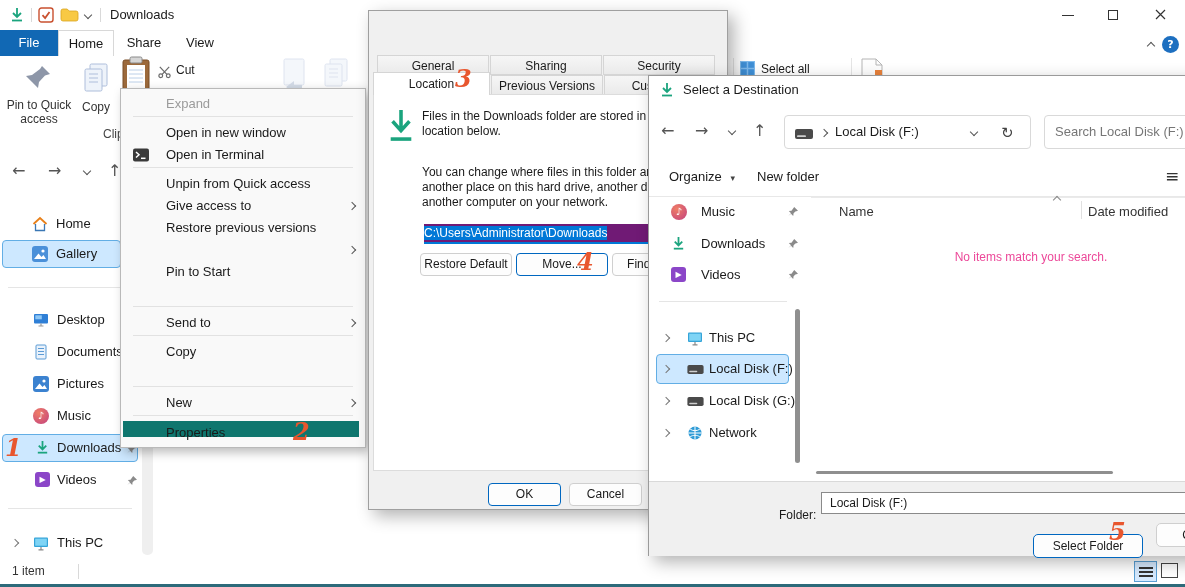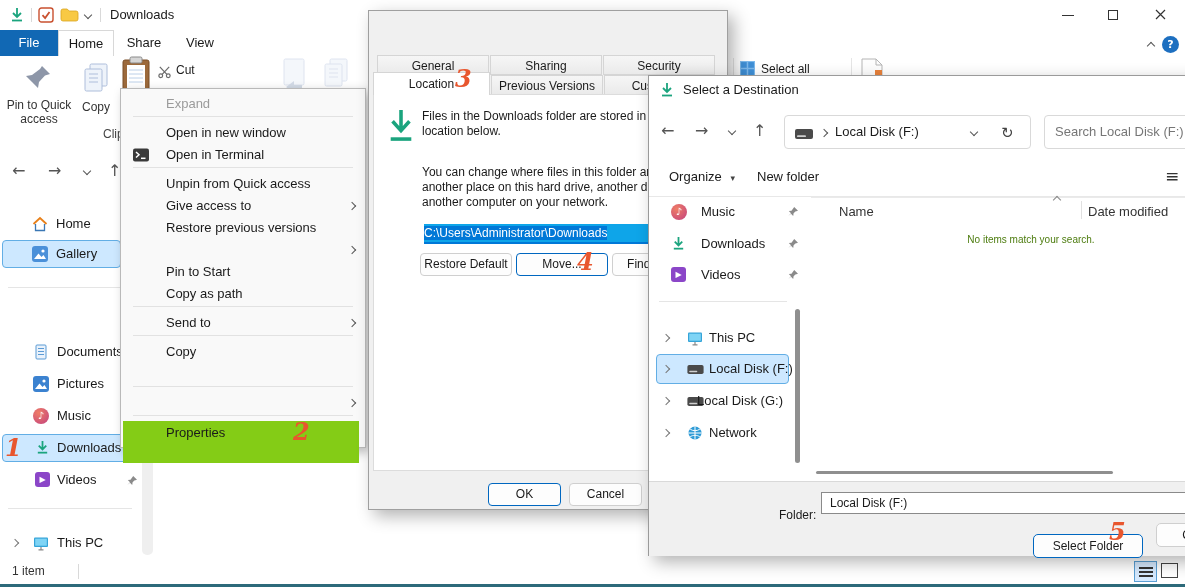--- a/index.html
+++ b/index.html
@@ -24,21 +24,21 @@
 .tab.sel{background:#fff;border:1px solid #d8d8d8;border-bottom:none}
 .tab.file{background:#1168b4;color:#fff}
 .biglabel{font-size:12px;text-align:center;line-height:14px;color:#333}
 
 .sbitem{position:absolute;height:28px;line-height:28px;font-size:13px}
 .sbsel{position:absolute;background:#cde8ff;border:1px solid #62aee5;border-radius:4px}
 
 #ctx{position:absolute;left:120px;top:88px;width:246px;height:360px;background:#f9f9f9;border:1px solid #b9b9b9;box-shadow:4px 4px 10px rgba(0,0,0,.28);z-index:10}
 .mi{position:absolute;left:2px;right:6px;height:22px;line-height:22px;padding-left:43px;font-size:13px;color:#1a1a1a}
 .mi.dis{color:#9b9b9b}
-.mi.hl{background:#84cc16;height:42px;line-height:24px}
+.mi.hl{background:#0f766e;height:16px;line-height:24px}
 .msep{position:absolute;left:12px;right:12px;height:1px;background:#e2e2e2}
 
 #props{position:absolute;left:368px;top:10px;width:360px;height:500px;background:#f0f0f0;border:1px solid #9f9f9f;box-shadow:6px 6px 16px rgba(0,0,0,.3);z-index:20}
 .ptab{position:absolute;height:20px;line-height:20px;text-align:center;font-size:12px;background:linear-gradient(#f6f6f6,#eaeaea);border:1px solid #d5d5d5}
 .ptab.sel{background:#fff;z-index:2;border-bottom:none}
 #ppage{position:absolute;left:4px;top:83px;width:352px;height:377px;background:#fff;border:1px solid #dcdcdc}
 
 #dest{position:absolute;left:648px;top:75px;width:560px;height:481px;background:#fff;border:1px solid #9a9a9a;box-shadow:6px 6px 16px rgba(0,0,0,.3);z-index:30}
 .dsb{position:absolute;height:30px;line-height:30px;font-size:13px}
 .pin{position:absolute;top:9px;width:12px;height:12px}
@@ -157,20 +157,28 @@
   <div class="sbsel" style="left:2px;top:45px;width:119px;height:28px"></div>
   <div class="sbitem" style="left:0;top:45px;width:140px">
     <svg style="position:absolute;left:32px;top:6px" width="16" height="16" viewBox="0 0 16 16">
         <rect width="16" height="16" rx="3" fill="#4a90d9"></rect>
         <circle cx="11" cy="5" r="1.6" fill="#fff"></circle>
         <path d="M2 13l4.5-5.5 3 3.5 2-2 2.5 4z" fill="#fff"></path>
       </svg>
     <span style="position:absolute;left:56px">Gallery</span>
   </div>
   <div class="hline" style="left:8px;top:92px;width:124px"></div>
+  <div class="sbitem" style="left:0;top:111px;width:140px">
+    <svg style="position:absolute;left:33px;top:6px" width="16" height="16" viewBox="0 0 16 16">
+        <rect x="1" y="2" width="14" height="9.5" rx="1" fill="#2f7fd6"></rect>
+        <rect x="2.3" y="3.3" width="6.5" height="4" fill="#8ec7f5"></rect>
+        <path d="M5.5 14h5M8 11.5V14" stroke="#9a9a9a" stroke-width="1.2"></path>
+      </svg>
+    <span style="position:absolute;left:57px">Desktop</span>
+  </div>
   <div class="sbitem" style="left:0;top:143px;width:140px">
     <svg style="position:absolute;left:33px;top:6px" width="16" height="16" viewBox="0 0 16 16">
         <rect x="3" y="1" width="10" height="14" rx="1" fill="#eaf2fb" stroke="#5b9bd5"></rect>
         <path d="M5 4.5h6M5 7.5h6M5 10.5h6" stroke="#5b9bd5"></path>
       </svg>
     <span style="position:absolute;left:57px">Documents</span>
   </div>
   <div class="sbitem" style="left:0;top:175px;width:140px">
     <svg style="position:absolute;left:33px;top:6px" width="16" height="16" viewBox="0 0 16 16">
         <rect width="16" height="16" rx="3" fill="#3b82d0"></rect>
@@ -236,47 +244,47 @@
       <path d="M3 3.5l3 2.8L3 9" stroke="#fff" stroke-width="1.5" fill="none"></path>
       <path d="M8 9.8h4.5" stroke="#fff" stroke-width="1.5"></path>
     </svg>
   <div class="msep" style="top:78px"></div>
   <div class="mi" style="top:106px">Give access to</div>
   <div class="mi" style="top:84px">Unpin from Quick access</div>
   <span class="chev r" style="left:228px;top:114px"></span>
   <div class="mi" style="top:128px">Restore previous versions</div>
   <span class="chev r" style="left:228px;top:158px"></span>
   <div class="mi" style="top:172px">Pin to Start</div>
-  <div class="mi" style="top:194px">Copy as path</div>
   <div class="msep" style="top:217px"></div>
   <div class="mi" style="top:223px">Send to</div>
   <span class="chev r" style="left:228px;top:231px"></span>
   <div class="msep" style="top:246px"></div>
   <div class="mi" style="top:252px">Copy</div>
   <div class="msep" style="top:297px"></div>
+  <div class="mi" style="top:303px">New</div>
   <span class="chev r" style="left:228px;top:311px"></span>
   <div class="msep" style="top:326px"></div>
   <div class="mi hl" style="top:332px">Properties</div>
 </div>
 
 <div id="props">
   <div class="ptab" style="left:8px;top:44px;width:112px">General</div>
   <div class="ptab" style="left:121px;top:44px;width:112px">Sharing</div>
   <div class="ptab" style="left:234px;top:44px;width:112px">Security</div>
   <div class="ptab sel" style="left:4px;top:61px;width:117px;height:23px;line-height:23px">Location</div>
   <div class="ptab" style="left:122px;top:64px;width:112px">Previous Versions</div>
   <div class="ptab" style="left:235px;top:64px;width:112px">Customize</div>
   <div id="ppage">
     <svg style="position:absolute;left:12px;top:12px" width="30" height="36" viewBox="0 0 16 18">
         <path d="M8 1v10M3.5 7l4.5 5 4.5-5" stroke="#1ba47e" stroke-width="1.9" fill="none"></path>
         <path d="M2.5 16.5h11" stroke="#1ba47e" stroke-width="1.9"></path>
       </svg>
     <div style="position:absolute;left:48px;top:14px;width:300px;font-size:12px;line-height:15px">Files in the Downloads folder are stored in the target location below.</div>
     <div style="position:absolute;left:48px;top:70px;width:302px;font-size:12px;line-height:15px">You can change where files in this folder are stored to another place on this hard drive, another drive, or another computer on your network.</div>
-    <div style="position:absolute;left:50px;top:129px;width:298px;height:20px;background:#0ea5e9;border-bottom:2px solid #0078d7;font-size:12px;line-height:18px;white-space:nowrap;overflow:hidden">
+    <div style="position:absolute;left:50px;top:129px;width:298px;height:20px;background:#701a75;border-bottom:2px solid #0078d7;font-size:12px;line-height:18px;white-space:nowrap;overflow:hidden">
       <span style="background:#0078d7;color:#fff">C:\Users\Administrator\Downloads</span>
     </div>
     <div class="btn" style="left:46px;top:158px;width:92px;height:23px">Restore Default</div>
     <div class="btn primary" style="left:142px;top:158px;width:92px;height:23px">Move...</div>
     <div class="btn" style="left:238px;top:158px;width:100px;height:23px">Find Target...</div>
   </div>
   <div class="btn primary" style="left:119px;top:472px;width:73px;height:23px">OK</div>
   <div class="btn" style="left:200px;top:472px;width:73px;height:23px">Cancel</div>
 </div>
 
@@ -359,39 +367,39 @@
           <rect x="2" y="6.3" width="9" height="1.8" rx=".9" fill="#cfcfcf"></rect>
         </svg>
       <span style="position:absolute;left:60px">Local Disk (F:)</span>
     </div>
     <div class="dsb" style="left:0;top:189px;width:148px">
       <span class="chev r" style="left:14px;top:12px;border-color:#777"></span>
       <svg style="position:absolute;left:38px;top:11px" width="17" height="9" viewBox="0 0 18 10">
           <rect width="18" height="10" rx="2" fill="#4a4a4a"></rect>
           <rect x="2" y="6.3" width="9" height="1.8" rx=".9" fill="#cfcfcf"></rect>
         </svg>
-      <span style="position:absolute;left:48px">Local Disk (G:)</span>
+      <span style="position:absolute;left:60px">Local Disk (G:)</span>
     </div>
     <div class="dsb" style="left:0;top:221px;width:148px">
       <span class="chev r" style="left:14px;top:12px;border-color:#777"></span>
       <svg style="position:absolute;left:38px;top:7px" width="16" height="16" viewBox="0 0 16 16">
           <circle cx="8" cy="8" r="6.5" fill="#2e9bd6"></circle>
           <path d="M1.5 8h13M8 1.5v13M3.2 4.2c2.8 2 6.8 2 9.6 0M3.2 11.8c2.8-2 6.8-2 9.6 0" stroke="#fff" stroke-width="1" fill="none"></path>
         </svg>
       <span style="position:absolute;left:60px">Network</span>
     </div>
     <div class="abs" style="left:146px;top:112px;width:5px;height:154px;background:#8f8f8f;border-radius:3px"></div>
   </div>
 
   <div class="abs" style="left:162px;top:121px;width:398px;height:284px;background:#fff;border-top:1px solid #eaeaea">
     <span class="chev u" style="left:243px;top:-1px;border-color:#888"></span>
     <span class="colhead" style="position:absolute;left:28px;top:6px">Name</span>
     <div class="vline" style="left:270px;top:3px;height:18px;background:#e0e0e0"></div>
     <span class="colhead" style="position:absolute;left:277px;top:6px">Date modified</span>
-    <div style="position:absolute;left:95px;top:36px;width:250px;text-align:center;font-size:10px;color:#4d7c0f">No items match your search.</div>
+    <div style="position:absolute;left:95px;top:52px;width:250px;text-align:center;font-size:12px;color:#ec4899">No items match your search.</div>
     <div class="abs" style="left:5px;top:273px;width:297px;height:3px;background:#8f8f8f;border-radius:2px"></div>
   </div>
 
   <div class="abs" style="left:0;top:405px;width:558px;height:75px;background:#f0f0f0;border-top:1px solid #d9d9d9">
     <span style="position:absolute;left:130px;top:26px;font-size:12px">Folder:</span>
     <div style="position:absolute;left:172px;top:10px;width:386px;height:22px;background:#fff;border:1px solid #8a8a8a;font-size:12px;line-height:20px;padding-left:8px">Local Disk (F:)</div>
     <div class="btn primary" style="left:384px;top:52px;width:110px;height:24px;line-height:22px;border-radius:5px">Select Folder</div>
     <div class="btn" style="left:507px;top:41px;width:90px;height:24px;line-height:22px;border-radius:5px">Cancel</div>
   </div>
 </div>

